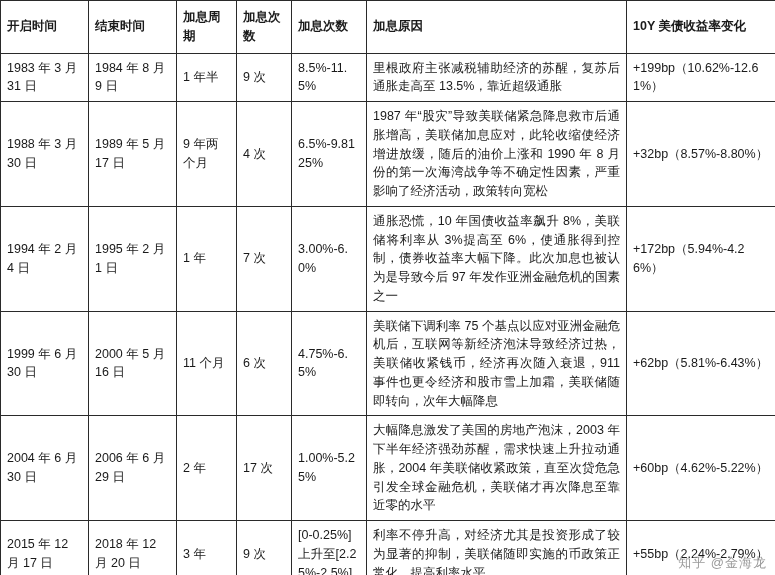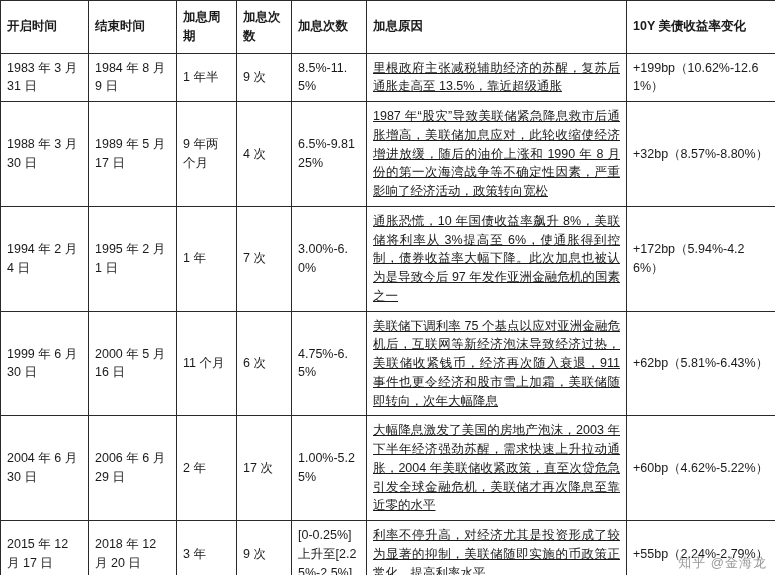--- a/index.html
+++ b/index.html
@@ -40,21 +40,20 @@
   .col-end    { width: 88px; }
   .col-cycle  { width: 60px; }
   .col-times  { width: 55px; }
   .col-change { width: 75px; }
   .col-reason { width: 260px; }
   .col-yield  { width: 149px; }
 
   td.reason-cell {
     line-height: 1.55;
     text-align: justify;
-    text-decoration: underline;
   }
   .watermark {
     position: absolute;
     right: 8px;
     bottom: 3px;
     font-size: 13px;
     color: #9a9a9a;
     letter-spacing: 1px;
     pointer-events: none;
     white-space: nowrap;

